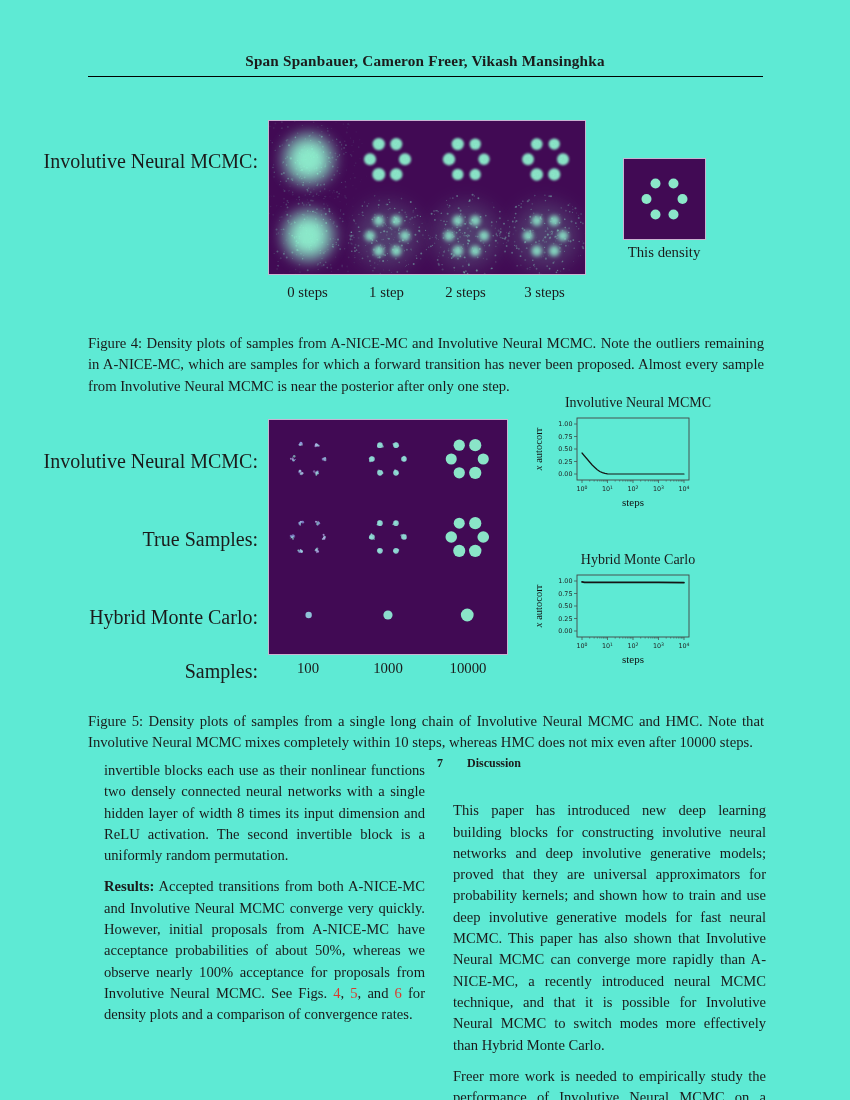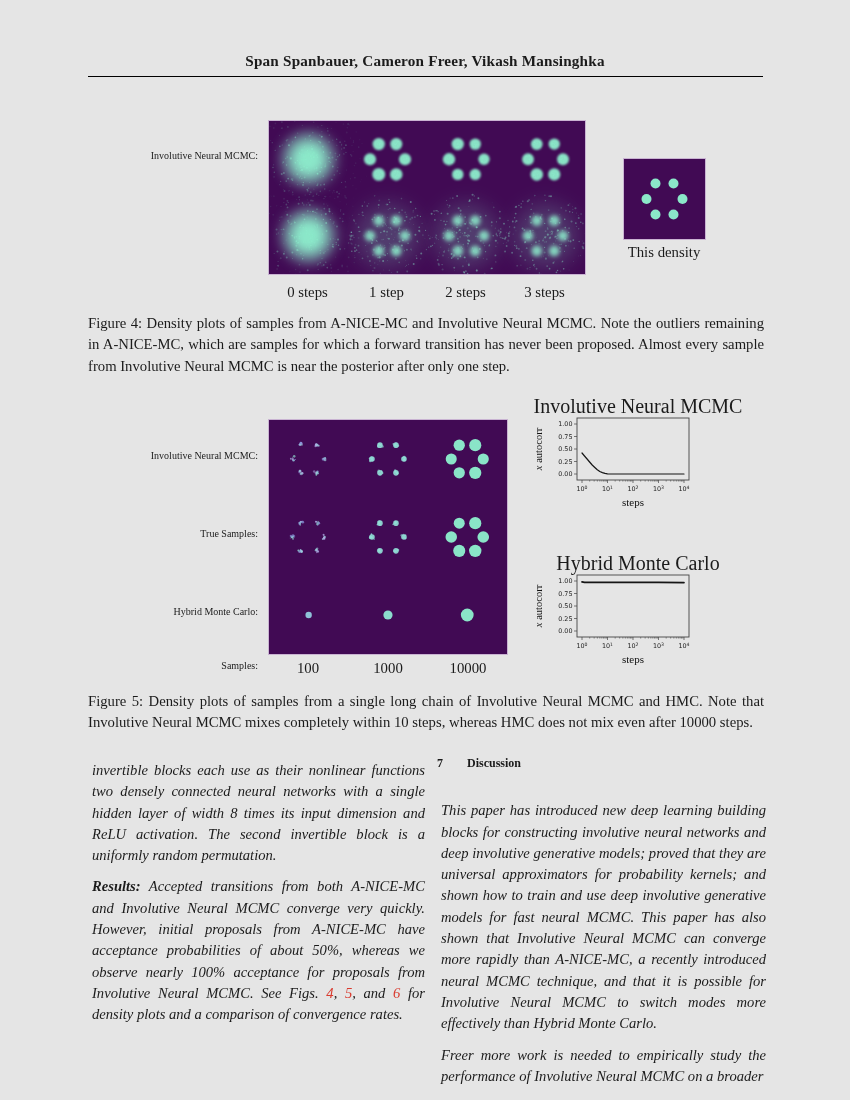--- a/index.html
+++ b/index.html
@@ -1,27 +1,27 @@
 <!DOCTYPE html>
 <html><head>
 <meta charset="utf-8">
 <style>
   html,body{margin:0;padding:0;background:#fff;}
-  .page{position:relative;width:850px;height:1100px;background:#e5e5e5;overflow:hidden;
+  .page{position:relative;width:850px;height:1100px;background:#5eead4;overflow:hidden;
         font-family:"Liberation Serif","DejaVu Serif",serif;color:#1b1b1b;}
   .abs{position:absolute;}
   .authors{top:52px;left:0;width:850px;text-align:center;font-weight:bold;font-size:15.2px;letter-spacing:.2px;}
   .hrule{left:88px;top:76px;width:675px;height:1.2px;background:#000;}
-  .rowlabel{font-size:10px;text-align:right;width:232px;left:26px;}
+  .rowlabel{font-size:20px;text-align:right;width:232px;left:26px;}
   .collabel{font-size:14.8px;text-align:center;}
-  .caption{left:88px;width:676px;font-size:14.7px;line-height:21.4px;text-align:justify;}
+  .caption{left:88px;width:676px;font-size:14.7px;line-height:21.4px;text-align:justify;margin-top:20px;}
   .fig-img{background:#410a54;border:1px solid #c9b3d2;box-sizing:content-box;}
-  .plot-title{width:220px;text-align:center;font-size:20px;}
+  .plot-title{width:220px;text-align:center;font-size:14px;}
   .col{font-size:14.6px;line-height:21.3px;text-align:justify;}
-  .col p{margin:0 0 10px 4px;font-style:italic;}
+  .col p{margin:0 0 10px 16px;}
   .secheading{font-size:12px;font-weight:bold;}
   .secheading .num{display:inline-block;margin-right:24px;}
   .figref{color:#d93a2e;cursor:pointer;}
   svg{display:block;}
 </style>
 </head>
 <body>
 
 <div class="page">
 

